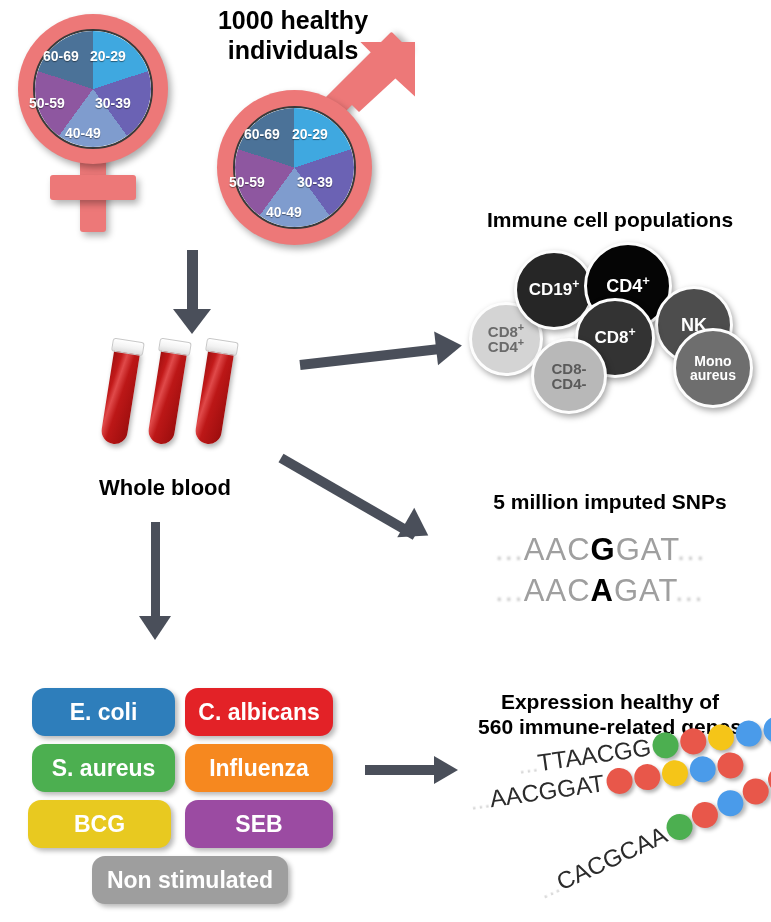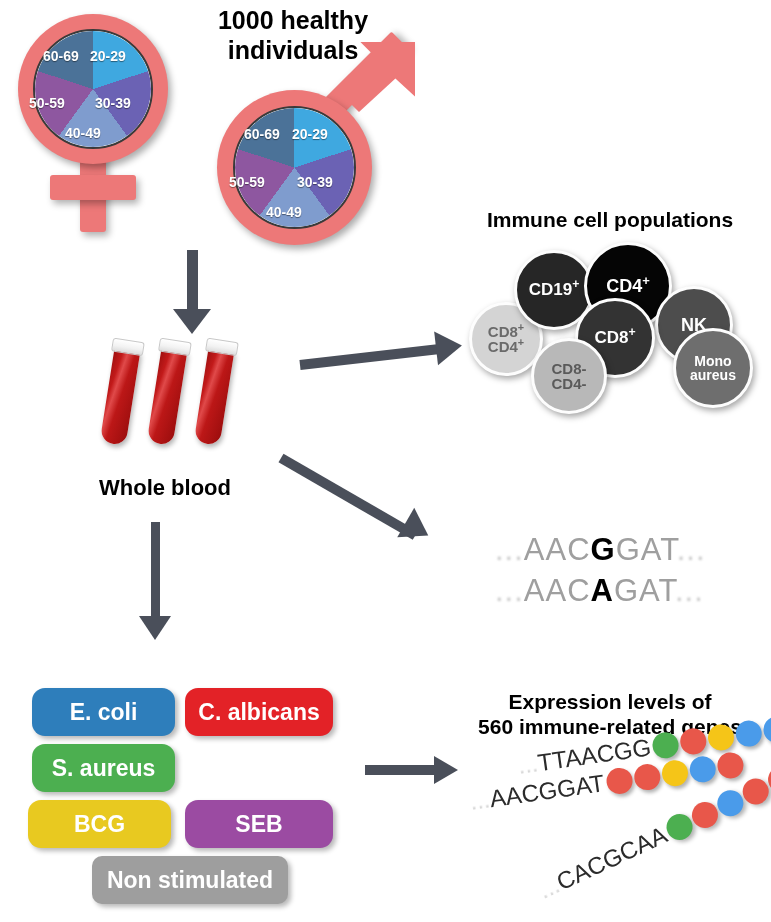--- a/index.html
+++ b/index.html
@@ -193,47 +193,49 @@
 
 
     <div class="cell" style="left:76px;top:98px;width:76px;height:76px;background:#B8B8B8;color:#5a5a5a;font-size:15px;">
       <div>
         <span>CD8-</span><br>
         <span>CD4-</span>
       </div>
     </div>
   </div>
 
+  <div class="hdr abs" style="left:460px;top:490px;width:300px;font-size:21px;">5 million imputed SNPs</div>
 
   <div class="snpline" style="left:495px;top:532px;">
     <span class="snpfade">...</span><span class="snpmid">AAC</span><span class="snpbold">G</span><span class="snpmid">GAT</span><span class="snpfade">...</span>
   </div>
 
   <div class="snpline" style="left:495px;top:573px;">
     <span class="snpfade">...</span><span class="snpmid">AAC</span><span class="snpbold">A</span><span class="snpmid">GAT</span><span class="snpfade">...</span>
   </div>
 
   <div class="pill" style="left:185px;top:688px;width:148px;height:48px;background:#E32227;font-size:23px;">C. albicans</div>
   <div class="pill" style="left:32px;top:688px;width:143px;height:48px;background:#2E7EBB;font-size:23px;">E. coli</div>
 
   <div class="pill" style="left:32px;top:744px;width:143px;height:48px;background:#4CAF50;font-size:23px;">S. aureus</div>
+  <div class="pill" style="left:185px;top:744px;width:148px;height:48px;background:#F6881F;font-size:23px;">Influenza</div>
 
   <div class="pill" style="left:28px;top:800px;width:143px;height:48px;background:#E8C920;font-size:23px;">BCG</div>
   <div class="pill" style="left:185px;top:800px;width:148px;height:48px;background:#9B4BA2;font-size:23px;">SEB</div>
 
-  <div class="pill" style="left:92px;top:856px;width:196px;height:48px;background:#9E9E9E;font-size:23px;border-radius:10px;">Non stimulated</div>
+  <div class="pill" style="left:92px;top:856px;width:196px;height:48px;background:#9E9E9E;font-size:23px;">Non stimulated</div>
 
   <div>
     <div class="arw" style="left:365px;top:765px;width:72px;height:10px;"></div>
     <div class="ahead" style="left:434px;top:756px;border-top:14px solid transparent;
          border-bottom:14px solid transparent;border-left:24px solid #4A4F5A;"></div>
   </div>
 
   <div class="hdr abs" style="left:455px;top:690px;width:310px;font-size:21px;">
-    <div>Expression levels of</div>
+    <div>Expression healthy of</div>
     <div>560 immune-related genes</div>
   </div>
 
   <div class="strand" style="left:518px;top:752px;transform:rotate(-8deg);transform-origin:0 50%;">
     <span class="sseq lead">...</span>
     <span class="sseq">TTAACGG</span>
     <span class="sdots">
       <span class="dot" style="background:#4CAF50;"></span>
       <span class="dot" style="background:#E8574A;"></span>
       <span class="dot" style="background:#F5C518;"></span>

